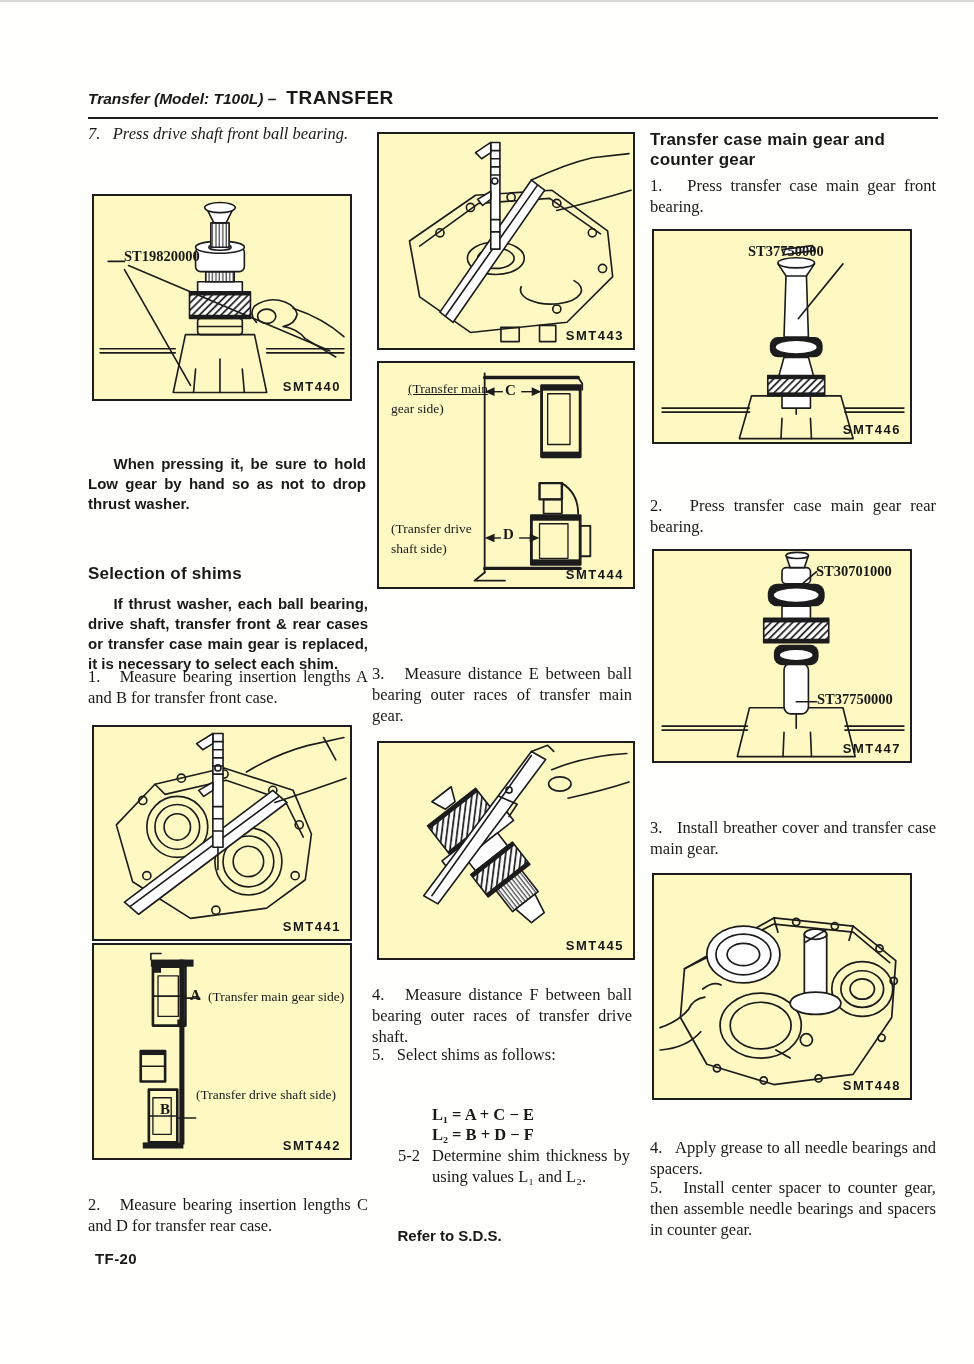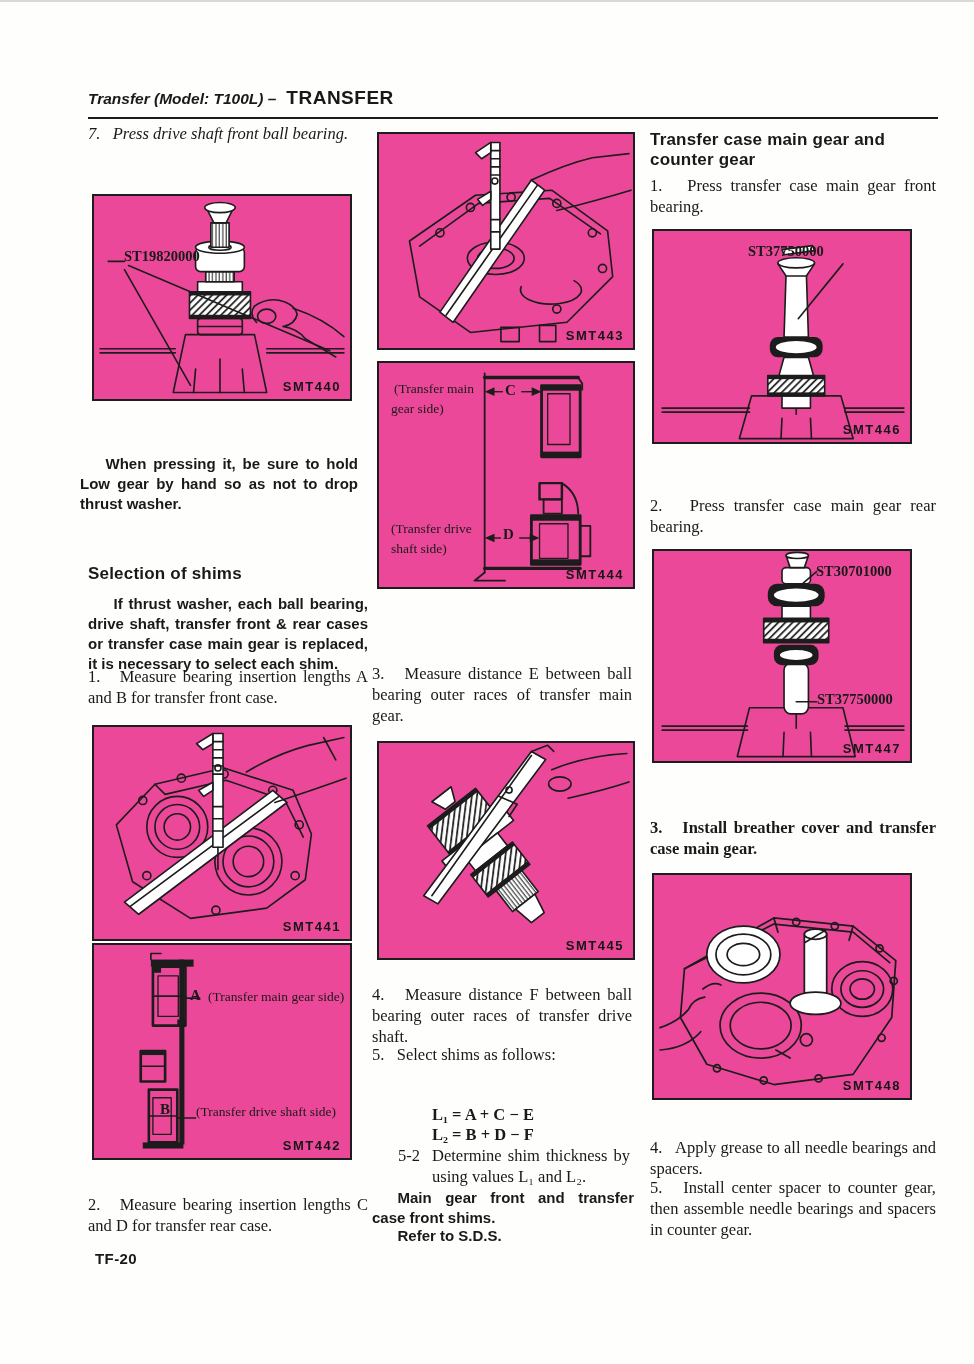--- a/index.html
+++ b/index.html
@@ -4,21 +4,21 @@
 <style>
   html,body{margin:0;padding:0;background:#d9d9d5;}
   .page{position:relative;width:974px;height:1364px;margin:2px auto;background:#fefefc;color:#191919;overflow:hidden;padding-left:18px;}
   .abs{position:absolute;}
   .hdr-italic{font:bold italic 15.5px/1 "Liberation Sans",sans-serif;}
   .hdr-main{font:bold 19px/1 "Liberation Sans",sans-serif;letter-spacing:.5px;margin-left:10px;}
   .rule{position:absolute;background:#1c1c1c;}
   .step{font:16.5px/1.27 "Liberation Serif",serif;text-align:justify;}
   .bold-note{font:bold 15px/1.34 "Liberation Sans",sans-serif;text-align:justify;text-indent:1.7em;}
   .sec-heading{font:bold 17px/1.18 "Liberation Sans",sans-serif;letter-spacing:.2px;}
-  .figure{position:absolute;border:2px solid #1d1d1d;background:#ec4899;}
+  .figure{position:absolute;border:2px solid #1d1d1d;background:#fef9c3;}
   .figure svg{position:absolute;left:0;top:0;width:100%;height:100%;}
   .fig-code{position:absolute;right:9px;bottom:5px;font:bold 13px "Liberation Sans",sans-serif;letter-spacing:1.5px;color:#161616;}
   .callout{position:absolute;font:bold 14.5px "Liberation Serif",serif;white-space:nowrap;}
   .fig-label{position:absolute;font:13.5px "Liberation Serif",serif;white-space:nowrap;}
   .fig-label-bold{position:absolute;font:bold 15px "Liberation Serif",serif;white-space:nowrap;}
   .eq{font:bold 16.5px/1.25 "Liberation Serif",serif;}
   .substep{display:flex;font:16.5px/1.27 "Liberation Serif",serif;}
   .substep .lbl{width:34px;flex:none;}
   .substep .txt{text-align:justify;flex:1;}
   .footer{font:bold 15px "Liberation Sans",sans-serif;letter-spacing:.4px;}
@@ -75,21 +75,21 @@
         <path d="M158,108 q14,-10 30,-4 q10,4 12,12 q-2,10 -14,12 q14,2 22,12 l30,18"></path>
         <path d="M196,110 q30,10 50,28"></path>
         <ellipse cx="170" cy="118" rx="9" ry="7"></ellipse>
         <path d="M158,108 q-6,8 2,16"></path>
       </g>
     </svg>
     <span class="callout" style="left:30px;top:52px;">ST19820000</span>
     <span class="fig-code">SMT440</span>
   </div>
 
-  <p class="bold-note abs" style="left:80px;top:452px;width:278px;margin:0;">When pressing it, be sure to hold Low gear by hand so as not to drop thrust washer.</p>
+  <p class="bold-note abs" style="left:88px;top:452px;width:278px;margin:0;">When pressing it, be sure to hold Low gear by hand so as not to drop thrust washer.</p>
 
   <h3 class="sec-heading abs" style="left:88px;top:562px;margin:0;">Selection of shims</h3>
 
   <p class="bold-note abs" style="left:88px;top:592px;width:280px;margin:0;">If thrust washer, each ball bearing, drive shaft, transfer front &amp; rear cases or transfer case main gear is replaced, it is necessary to select each shim.</p>
 
   <p class="step abs" style="left:88px;top:665px;width:280px;margin:0;">1.&nbsp;&nbsp;&nbsp;Measure bearing insertion lengths A and B for transfer front case.</p>
 
   <div class="figure" style="left:92px;top:723px;width:256px;height:212px;">
     <svg viewBox="0 0 252 208">
       <g stroke="#1c1c1c" fill="none" stroke-width="1.6" stroke-linejoin="round" stroke-linecap="round">
@@ -150,21 +150,21 @@
         <rect x="54" y="142" width="28" height="52" stroke-width="2.6"></rect>
         <rect x="58" y="150" width="18" height="36" stroke-width="1.3"></rect>
         <line x1="54" y1="168" x2="82" y2="168"></line>
         <line x1="82" y1="170" x2="100" y2="170"></line>
         <rect x="48" y="194" width="40" height="6" fill="#1c1c1c" stroke="none"></rect>
       </g>
     </svg>
     <span class="fig-label-bold" style="left:96px;top:42px;">A</span>
     <span class="fig-label" style="left:114px;top:44px;">(Transfer main gear side)</span>
     <span class="fig-label-bold" style="left:66px;top:156px;">B</span>
-    <span class="fig-label" style="left:102px;top:159px;">(Transfer drive shaft side)</span>
+    <span class="fig-label" style="left:102px;top:142px;">(Transfer drive shaft side)</span>
     <span class="fig-code">SMT442</span>
   </div>
 
   <p class="step abs" style="left:88px;top:1193px;width:280px;margin:0;">2.&nbsp;&nbsp;&nbsp;Measure bearing insertion lengths C and D for transfer rear case.</p>
 
   <div class="footer abs" style="left:95px;top:1248px;">TF-20</div>
 
   <div class="figure" style="left:377px;top:130px;width:254px;height:214px;">
     <svg viewBox="0 0 250 210">
       <g stroke="#1c1c1c" fill="none" stroke-width="1.6" stroke-linejoin="round" stroke-linecap="round">
@@ -226,21 +226,21 @@
         <line x1="106" y1="28" x2="122" y2="28"></line>
           <polygon points="106,28 113,24.8 113,31.2"></polygon>
         <line x1="140" y1="28" x2="158" y2="28"></line>
           <polygon points="158,28 151,24.8 151,31.2"></polygon>
         <line x1="106" y1="172" x2="120" y2="172"></line>
           <polygon points="106,172 113,168.8 113,175.2"></polygon>
         <line x1="138" y1="172" x2="156" y2="172"></line>
           <polygon points="156,172 149,168.8 149,175.2"></polygon>
       </g>
     </svg>
-    <span class="fig-label" style="left:15px;top:18px;">(Transfer main</span>
+    <span class="fig-label" style="left:29px;top:18px;text-decoration:underline;">(Transfer main</span>
     <span class="fig-label" style="left:12px;top:38px;">gear side)</span>
     <span class="fig-label-bold" style="left:126px;top:19px;">C</span>
     <span class="fig-label" style="left:12px;top:158px;">(Transfer drive</span>
     <span class="fig-label" style="left:12px;top:178px;">shaft side)</span>
     <span class="fig-label-bold" style="left:124px;top:163px;">D</span>
     <span class="fig-code">SMT444</span>
   </div>
 
 
   <p class="step abs" style="left:372px;top:662px;width:260px;margin:0;">3.&nbsp;&nbsp;&nbsp;Measure distance E between ball bearing outer races of transfer main gear.</p>
@@ -287,21 +287,20 @@
   <p class="step abs" style="left:372px;top:983px;width:260px;margin:0;">4.&nbsp;&nbsp;&nbsp;Measure distance F between ball bearing outer races of transfer drive shaft.</p>
   <p class="step abs" style="left:372px;top:1043px;width:260px;margin:0;">5.&nbsp;&nbsp;&nbsp;Select shims as follows:</p>
 
   <div class="eq abs" style="left:432px;top:1103px;">L₁ = A + C − E</div>
   <div class="eq abs" style="left:432px;top:1123px;">L₂ = B + D − F</div>
   <div class="substep abs" style="left:398px;top:1144px;width:232px;">
     <span class="lbl">5-2</span>
     <span class="txt">Determine shim thickness by using values L₁ and L₂.</span>
   </div>
 
-  <p class="bold-note abs" style="left:372px;top:1186px;width:262px;margin:0;">Main gear front and transfer case front shims.</p>
   <p class="bold-note abs" style="left:372px;top:1224px;width:262px;margin:0;">Refer to S.D.S.</p>
 
   <h3 class="sec-heading abs" style="left:650px;top:128px;width:250px;margin:0;">Transfer case main gear and counter gear</h3>
 
   <p class="step abs" style="left:650px;top:174px;width:286px;margin:0;">1.&nbsp;&nbsp;&nbsp;Press transfer case main gear front bearing.</p>
 
   <div class="figure" style="left:652px;top:227px;width:256px;height:211px;">
     <svg viewBox="0 0 252 207">
       <defs>
         <pattern id="h446" width="5" height="5" patternUnits="userSpaceOnUse" patternTransform="rotate(45)">
@@ -369,21 +368,21 @@
         <ellipse cx="141" cy="4" rx="11" ry="3" fill="#fff"></ellipse>
         <line x1="160" y1="20" x2="146" y2="32"></line>
         <line x1="140" y1="148" x2="160" y2="148"></line>
       </g>
     </svg>
     <span class="callout" style="left:162px;top:12px;">ST30701000</span>
     <span class="callout" style="left:163px;top:140px;">ST37750000</span>
     <span class="fig-code">SMT447</span>
   </div>
 
-  <p class="step abs" style="left:650px;top:816px;width:286px;margin:0;font-weight:bold;">3.&nbsp;&nbsp;&nbsp;Install breather cover and transfer case main gear.</p>
+  <p class="step abs" style="left:650px;top:816px;width:286px;margin:0;">3.&nbsp;&nbsp;&nbsp;Install breather cover and transfer case main gear.</p>
 
   <div class="figure" style="left:652px;top:871px;width:256px;height:223px;">
     <svg viewBox="0 0 252 219">
       <g stroke="#1c1c1c" fill="none" stroke-width="1.7" stroke-linejoin="round" stroke-linecap="round">
         <polygon points="30,92 118,42 196,50 238,84 234,140 196,196 118,206 52,186 26,140"></polygon>
         <polyline points="30,92 118,48 196,56 232,86"></polyline>
         <line x1="118" y1="42" x2="122" y2="56"></line>
           <line x1="196" y1="50" x2="192" y2="64"></line>
         <ellipse cx="205" cy="112" rx="30" ry="27"></ellipse>
           <ellipse cx="205" cy="112" rx="21" ry="18"></ellipse>

